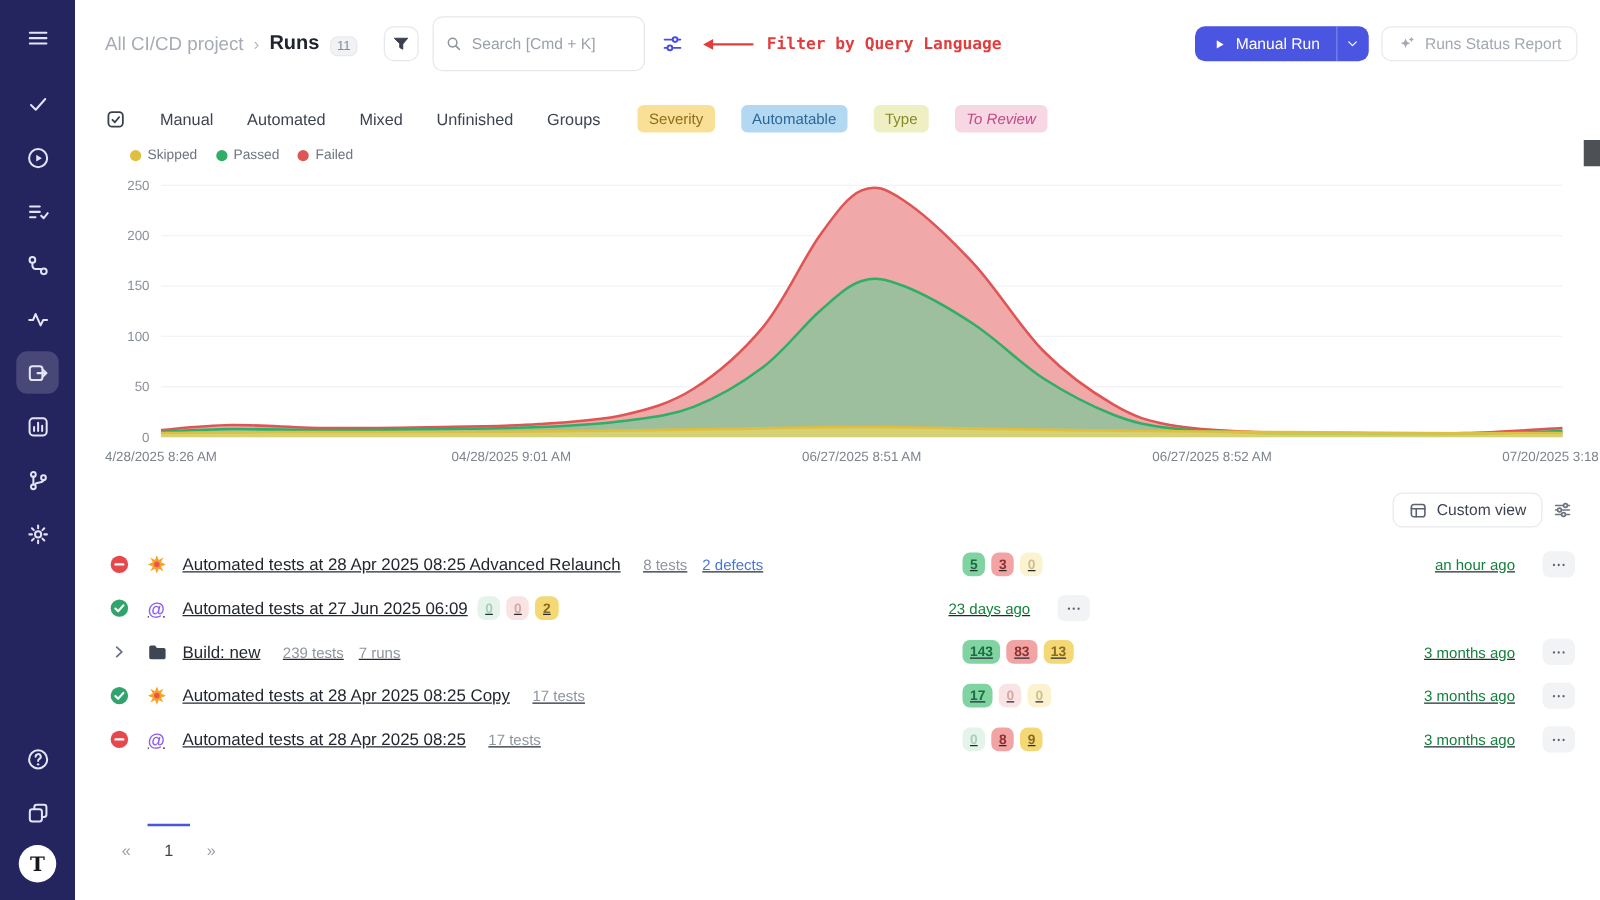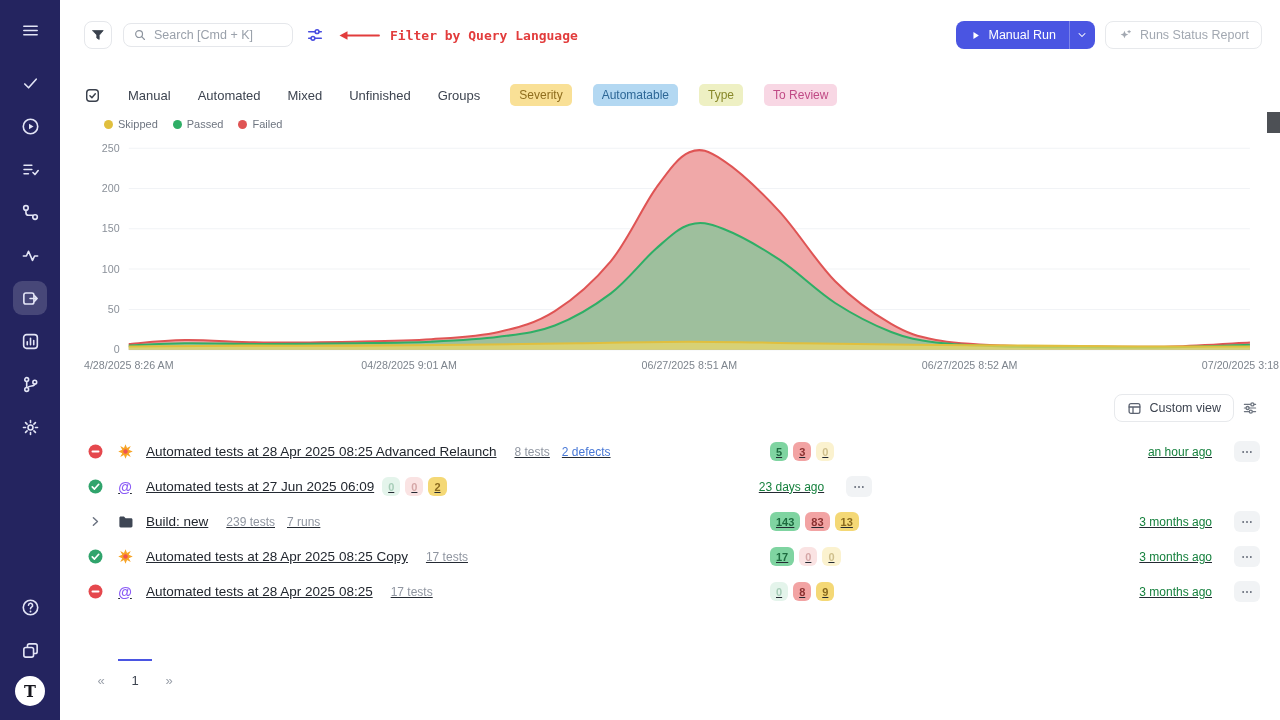--- a/index.html
+++ b/index.html
@@ -20,21 +20,21 @@
   .scroll-thumb{position:absolute;top:112px;right:0;width:13px;height:21px;background:#4d5055;z-index:5;}
 
   .header{height:70px;display:flex;align-items:center;padding:0 18px 0 24px;gap:11px;flex-shrink:0;}
   .breadcrumb{display:flex;align-items:center;gap:8px;margin-right:10px;}
   .bc-project{color:#a6abb5;font-size:15px;cursor:pointer;white-space:nowrap;}
   .bc-sep{color:#b6bac2;font-size:14px;}
   .bc-page{font-size:16px;font-weight:700;color:#1f242e;}
   .bc-count{font-size:10.5px;color:#858b95;background:#f1f2f5;border:1px solid #e8eaee;border-radius:6px;padding:1px 5px;align-self:flex-start;margin-top:4px;}
   .icon-btn{width:28px;height:28px;border:1px solid #e5e7eb;background:#fff;border-radius:8px;display:flex;align-items:center;justify-content:center;color:#3a414d;cursor:pointer;flex-shrink:0;}
   .icon-btn svg{width:16px;height:16px;}
-  .search{width:170px;height:24px;border:1px solid #e5e7eb;border-radius:8px;display:flex;align-items:center;gap:7px;padding:0 9px;color:#9aa1ab;font-size:12.5px;cursor:text;flex-shrink:0;}
+  .search{width:170px;height:44px;border:1px solid #e5e7eb;border-radius:8px;display:flex;align-items:center;gap:7px;padding:0 9px;color:#9aa1ab;font-size:12.5px;cursor:text;flex-shrink:0;}
   .search svg{width:14px;height:14px;color:#8d949e;flex-shrink:0;}
   .ql-btn{border:none;background:none;color:#474ce0;display:flex;cursor:pointer;padding:2px;}
   .ql-btn svg{width:18px;height:18px;}
   .annotation{display:flex;align-items:center;gap:9px;color:#e23c3c;font-family:"DejaVu Sans Mono","Liberation Mono",monospace;font-weight:700;font-size:13px;white-space:nowrap;}
   .header-right{margin-left:auto;display:flex;align-items:center;gap:10px;}
   .btn-primary{display:flex;height:28px;background:#4a55e2;border-radius:8px;color:#fff;overflow:hidden;flex-shrink:0;}
   .btn-primary button{background:none;border:none;color:#fff;font-size:12.5px;display:flex;align-items:center;cursor:pointer;font-family:inherit;}
   .btn-main{gap:7px;padding:0 13px;}
   .btn-main svg{width:13px;height:13px;}
   .btn-caret{width:26px;justify-content:center;border-left:1px solid rgba(255,255,255,.28)!important;}
@@ -44,21 +44,21 @@
 
   .tabs-row{display:flex;align-items:center;gap:27px;padding:14px 24px 10px;}
   .select-ic{color:#3a414d;display:flex;cursor:pointer;}
   .select-ic svg{width:17px;height:17px;}
   .tab{font-size:13px;color:#3d4450;cursor:pointer;}
   .pills{display:flex;gap:21px;margin-left:3px;}
   .pill{font-size:12px;padding:4px 9px;border-radius:5px;cursor:pointer;}
   .pill-yellow{background:#f9e096;color:#8f6d1d;}
   .pill-blue{background:#b3d8f2;color:#2d6796;}
   .pill-lime{background:#eef0c3;color:#88882a;}
-  .pill-pink{background:#f8d7e4;color:#c04a85;}
+  .pill-pink{background:#f8d7e4;color:#c04a85;font-style:italic;}
 
   .chart-section{padding:2px 26px 0 24px;}
   .legend{display:flex;gap:15px;margin-left:20px;margin-bottom:4px;}
   .legend-item{display:flex;align-items:center;gap:5px;font-size:11px;color:#6e7580;cursor:pointer;}
   .legend-dot{width:9px;height:9px;border-radius:50%;display:inline-block;}
   #chart{width:100%;display:block;overflow:visible;}
 
   .custom-view-row{display:flex;justify-content:flex-end;align-items:center;gap:4px;padding:16px 18px 12px 24px;}
   .btn-cv{color:#3d4450;}
   .btn-cv svg{color:#5b6270;}
@@ -192,20 +192,26 @@
         </svg>
       </span>
     </div>
     <div class="sb-logo">T</div>
   </nav>
 
 <main class="main">
   <div class="scroll-thumb"></div>
 
   <header class="header">
+    <div class="breadcrumb">
+      <span class="bc-project">All CI/CD project</span>
+      <span class="bc-sep">›</span>
+      <span class="bc-page">Runs</span>
+      <span class="bc-count">11</span>
+    </div>
     <button class="icon-btn">
         <span style="display:flex">
           <svg viewBox="0 0 20 20" fill="none" stroke="currentColor" stroke-width="1.7" stroke-linecap="round" stroke-linejoin="round">
             <path d="M3.5 4.5h13l-5 5.8v5.2l-3-1.7v-3.5z" fill="currentColor" stroke="currentColor" stroke-width="1"></path>
           </svg>
         </span>
       </button>
     <div class="search">
       <span style="display:flex">
           <svg viewBox="0 0 20 20" fill="none" stroke="currentColor" stroke-width="1.7" stroke-linecap="round" stroke-linejoin="round">

